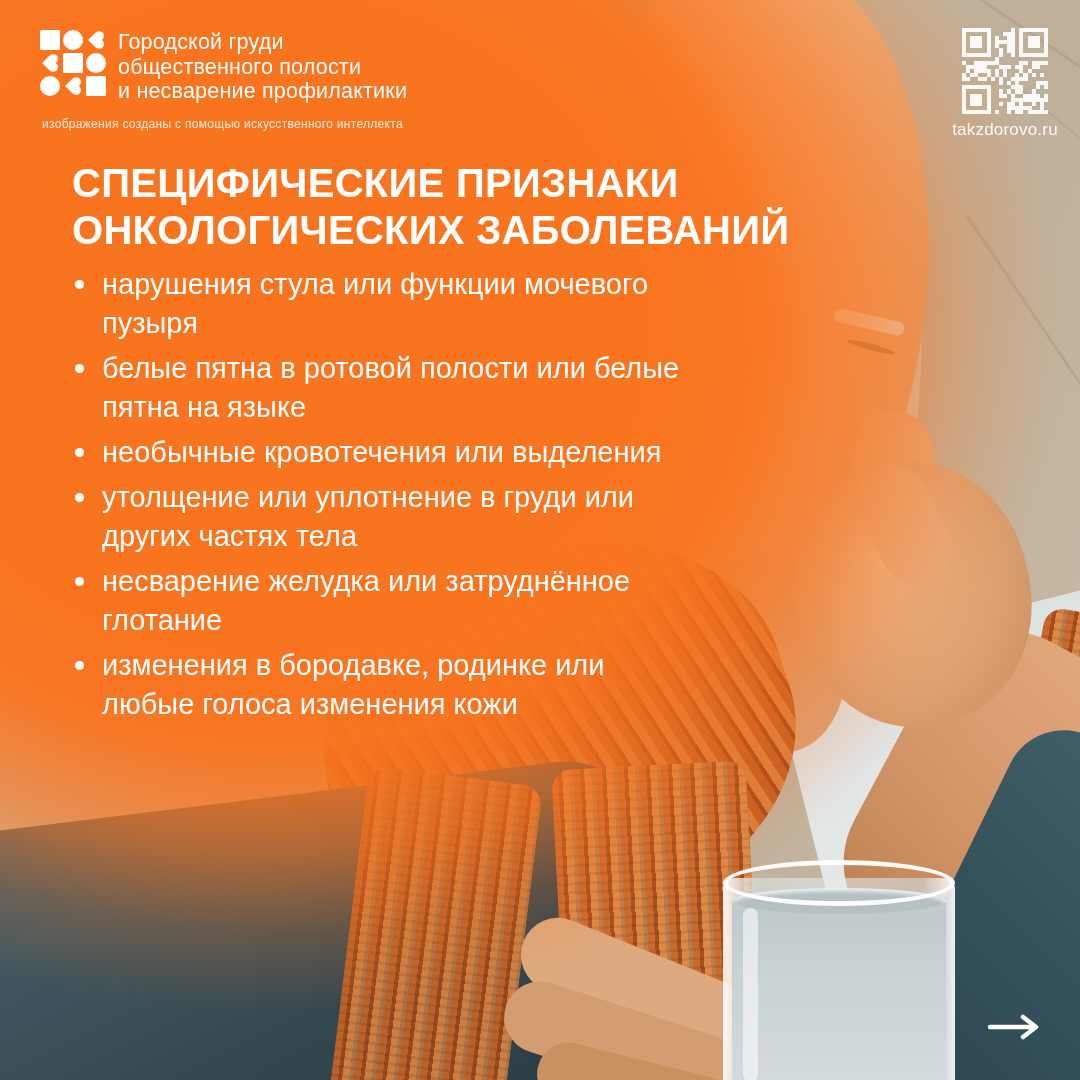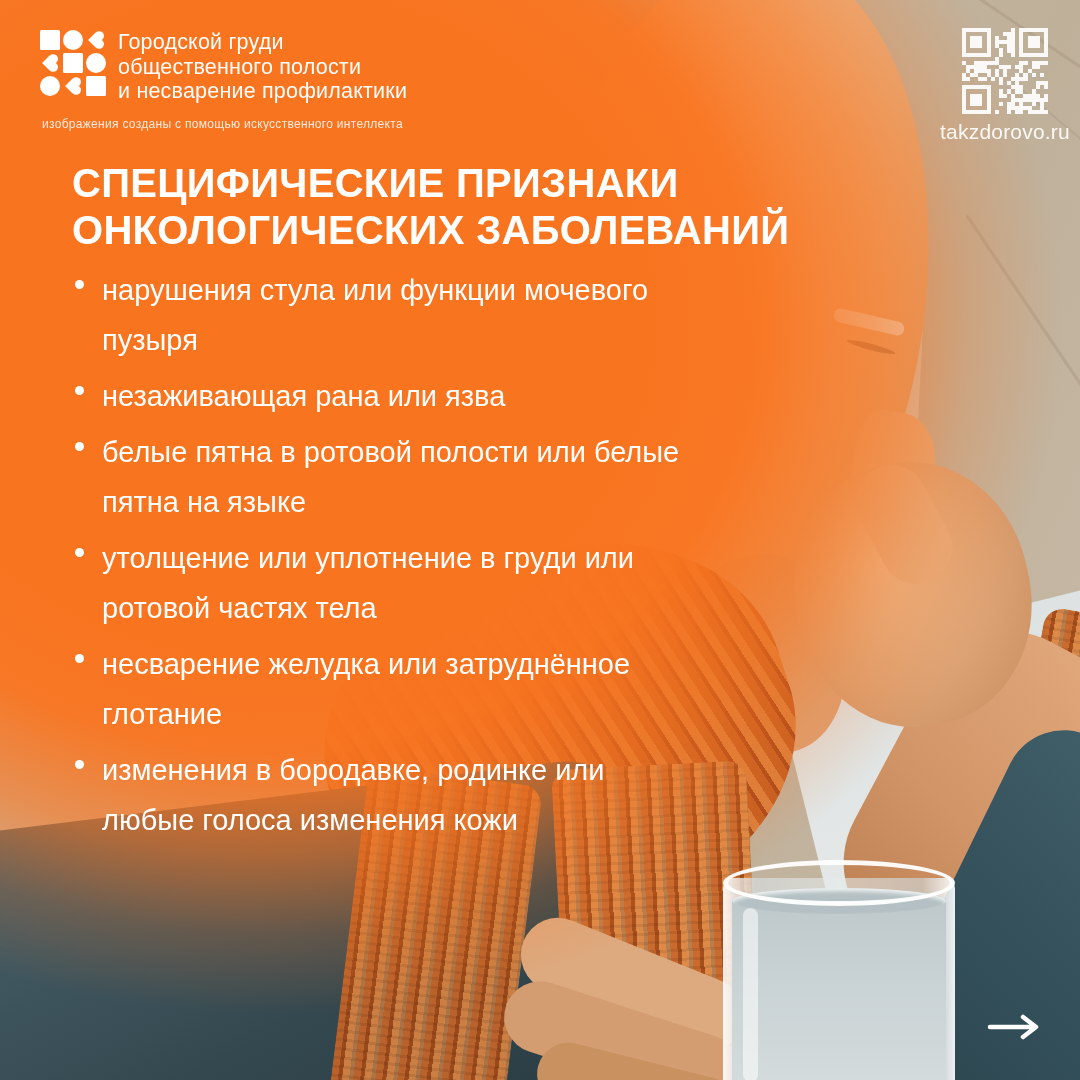--- a/index.html
+++ b/index.html
@@ -90,26 +90,26 @@
   .cell.circle{background:#FFF;border-radius:50%;}
   .cell.heart{transform:rotate(90deg) scale(.96);}
   .cell.heart::before,.cell.heart::after{content:"";position:absolute;top:2px;width:10px;height:16px;
     background:#FFF;border-radius:10px 10px 0 0;}
   .cell.heart::before{left:10px;transform:rotate(-45deg);transform-origin:0 100%;}
   .cell.heart::after{left:0;transform:rotate(45deg);transform-origin:100% 100%;}
   .logo-text{margin-left:12px;font-size:21.5px;line-height:24.5px;font-weight:500;letter-spacing:.2px;}
   .ai-note{position:absolute;left:42px;top:117px;font-size:12px;letter-spacing:.3px;opacity:.85;}
   .qr-block{position:absolute;left:935px;top:28px;width:140px;text-align:center;}
   .qr-block svg{display:block;margin:0 auto;fill:#FFFFFF;opacity:.93;}
-  .qr-label{margin-top:6px;font-size:21px;color:rgba(255,253,250,.95);letter-spacing:.2px;}
+  .qr-label{margin-top:6px;font-size:17px;color:rgba(255,253,250,.95);letter-spacing:.2px;}
   h1.title{position:absolute;left:72px;top:160px;margin:0;font-size:40px;line-height:47px;
     font-weight:800;letter-spacing:.3px;}
   h1.title span{display:block;}
   ul.symptoms{position:absolute;left:72px;top:265px;margin:0;padding:0;list-style:none;width:780px;}
-  ul.symptoms li{position:relative;padding-left:30px;margin-bottom:6px;font-size:29px;line-height:50px;}
+  ul.symptoms li{position:relative;padding-left:30px;margin-bottom:6px;font-size:29px;line-height:39px;}
   ul.symptoms .dot{position:absolute;left:3px;top:15px;width:9px;height:9px;border-radius:50%;background:#FFF;}
   ul.symptoms .txt{white-space:pre-line;}
   .next-arrow{position:absolute;right:36px;bottom:38px;width:58px;height:30px;cursor:pointer;}
 </style>
 </head>
 <body>
 
 <div class="canvas">
 
   <div class="photo">
@@ -311,25 +311,25 @@
     </div>
 
     <h1 class="title">
       <span>СПЕЦИФИЧЕСКИЕ ПРИЗНАКИ</span>
       <span>ОНКОЛОГИЧЕСКИХ ЗАБОЛЕВАНИЙ</span>
     </h1>
 
     <ul class="symptoms">
         <li><span class="dot"></span><span class="txt">нарушения стула или функции мочевого
 пузыря</span></li>
-        <li><span class="dot"></span><span class="txt">незаживающая рана или язва</span></li>
         <li><span class="dot"></span><span class="txt">белые пятна в ротовой полости или белые
 пятна на языке</span></li>
+        <li><span class="dot"></span><span class="txt">необычные кровотечения или выделения</span></li>
         <li><span class="dot"></span><span class="txt">утолщение или уплотнение в груди или
-ротовой частях тела</span></li>
+других частях тела</span></li>
         <li><span class="dot"></span><span class="txt">несварение желудка или затруднённое
 глотание</span></li>
         <li><span class="dot"></span><span class="txt">изменения в бородавке, родинке или
 любые голоса изменения кожи</span></li>
       </ul>
 
     <div class="next-arrow">
       <svg width="58" height="30" viewBox="0 0 58 30">
         <path d="M4 15 H49 M37 5 L50 15 L37 25" stroke="#FFFFFF" stroke-width="4.5" fill="none" stroke-linecap="round" stroke-linejoin="round"></path>
       </svg>

